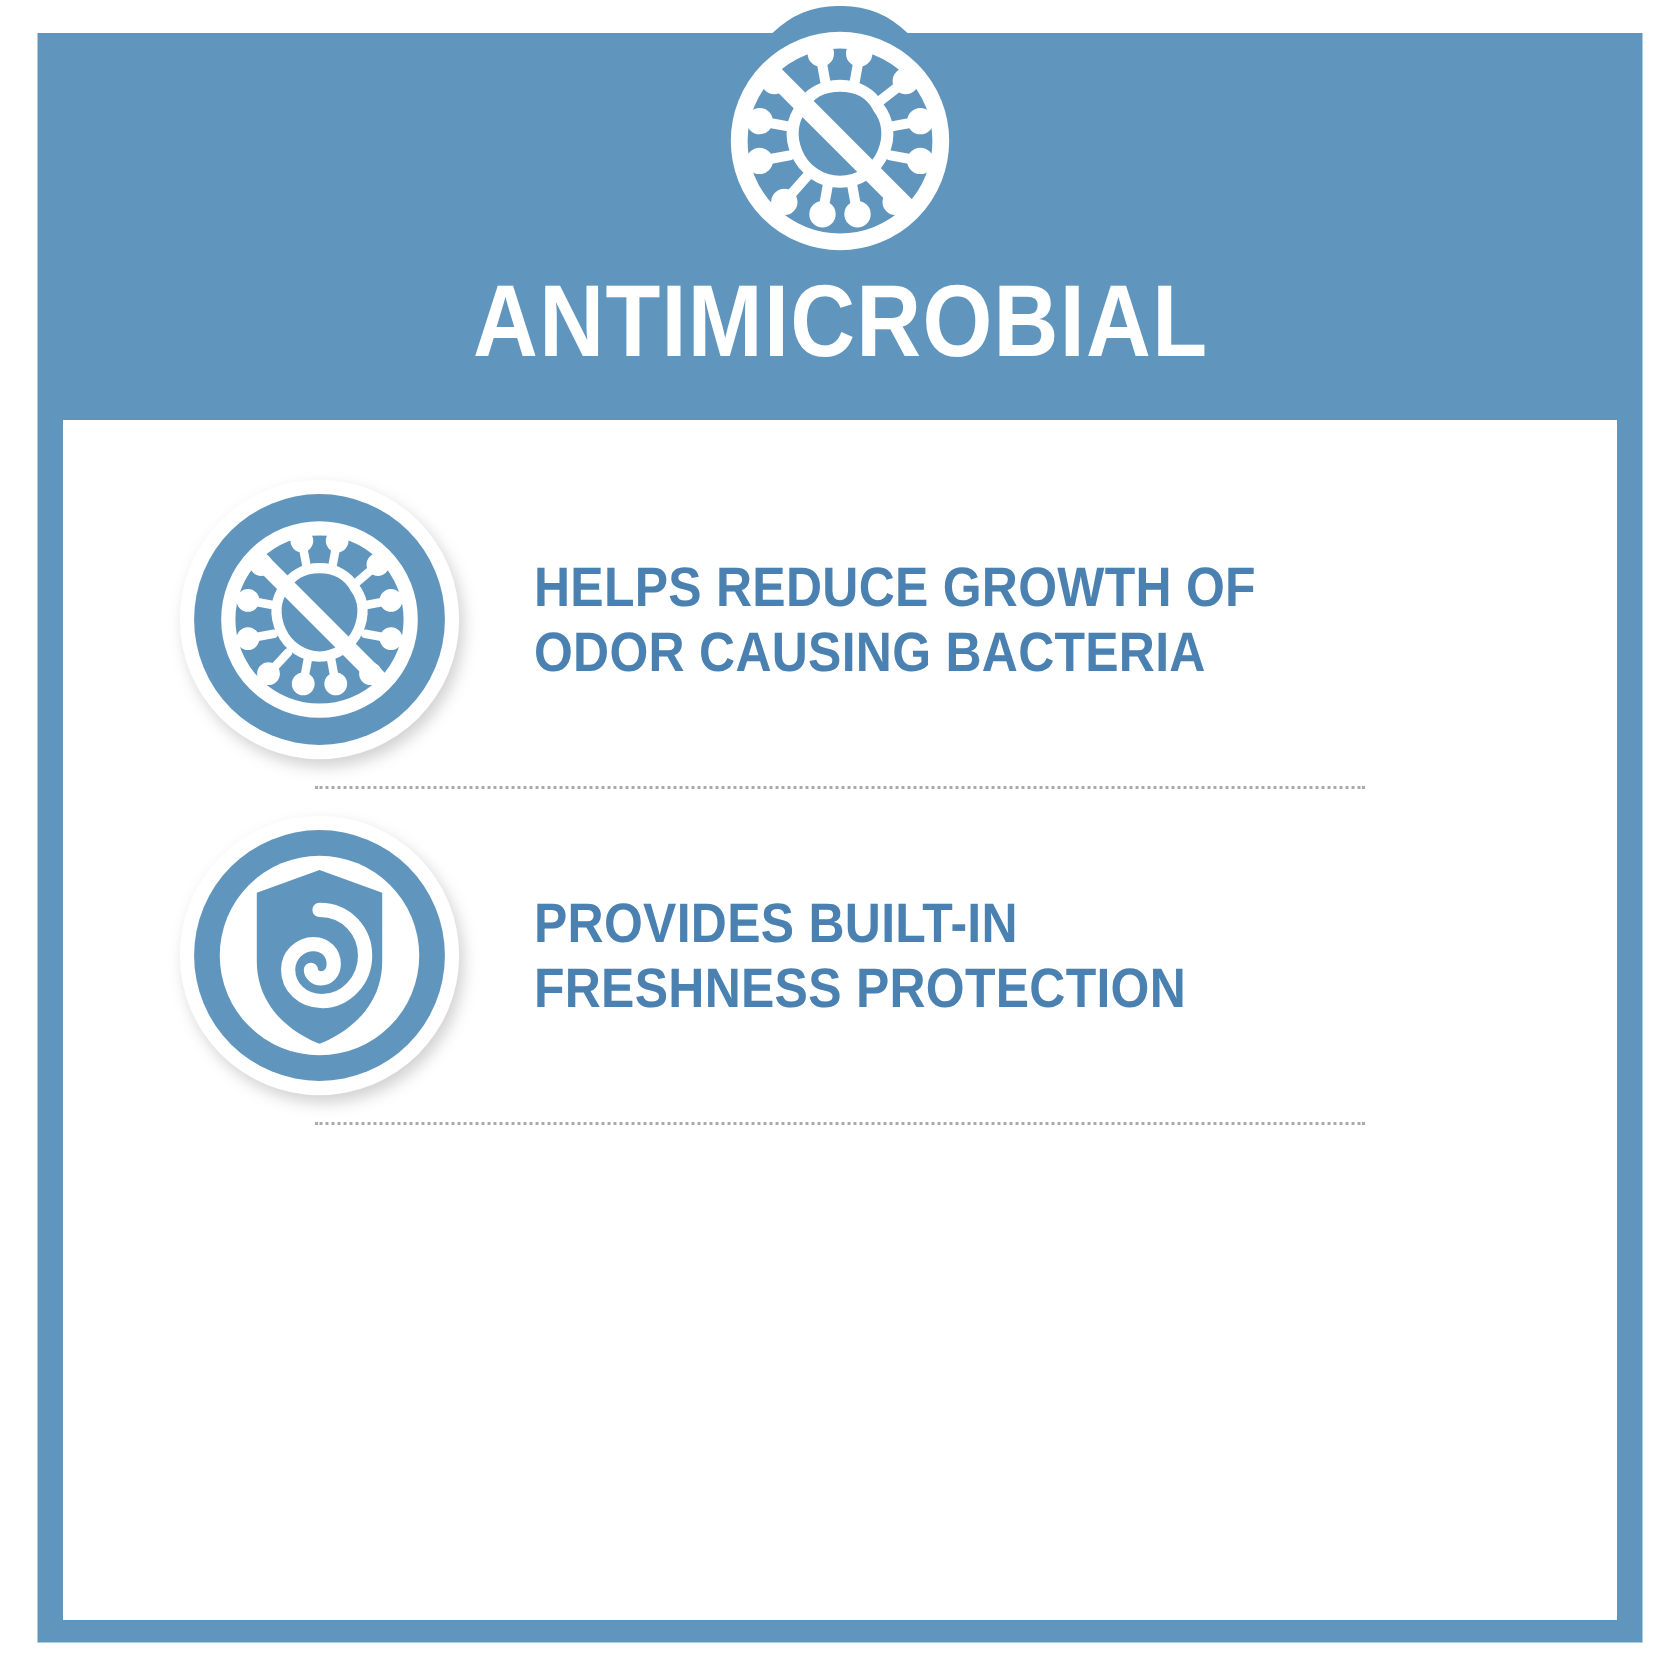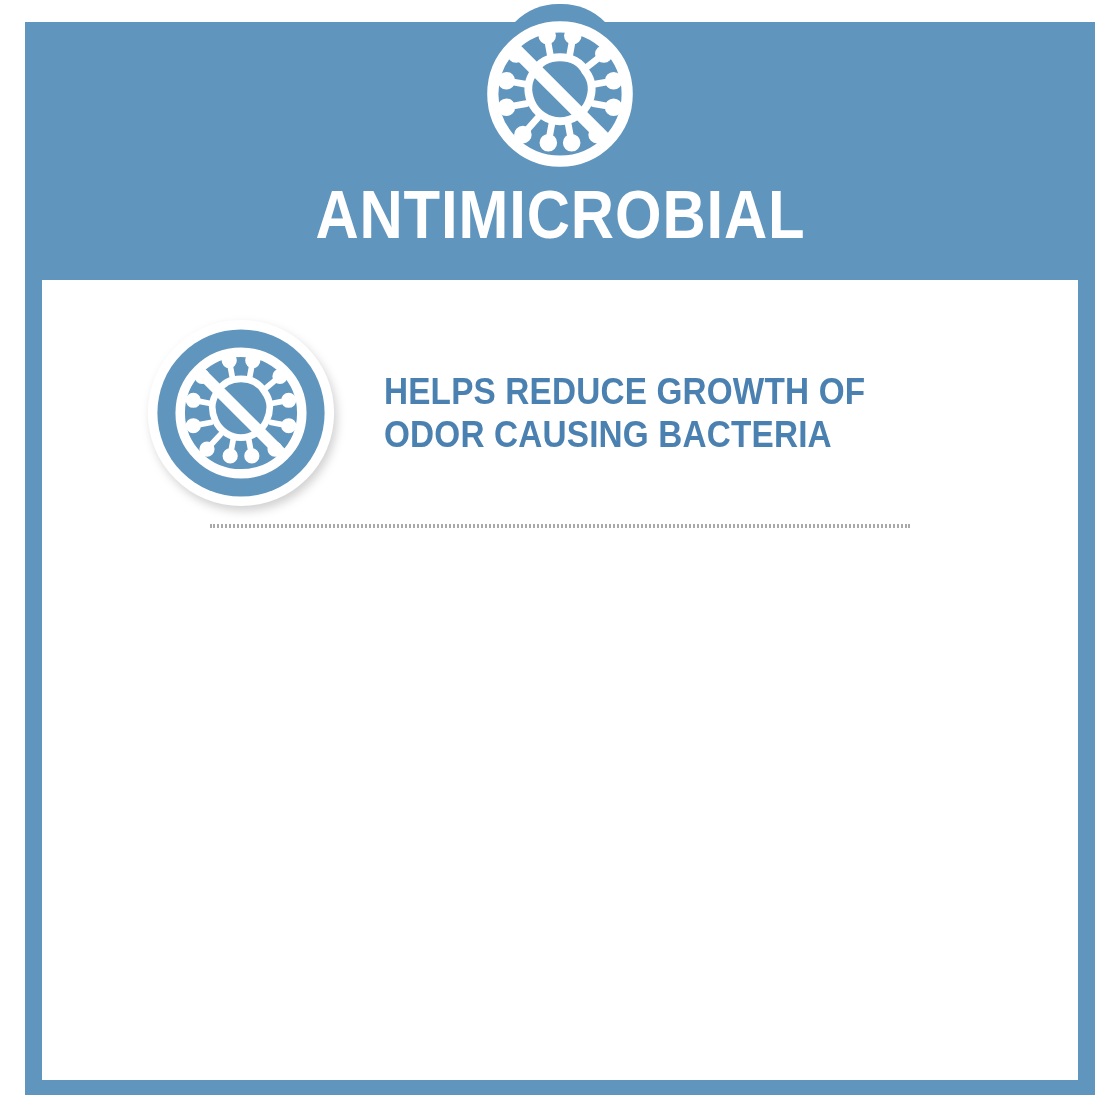--- a/index.html
+++ b/index.html
@@ -97,21 +97,21 @@
     width: 1036px;
     height: 800px;
     z-index: 4;
     padding: 22px 0 0 0;
   }
 
   .feature-row {
     display: flex;
     align-items: center;
     height: 222px;
-    padding-left: 104px;
+    padding-left: 76px;
   }
 
   .feature-icon-wrap {
     position: relative;
     width: 190px;
     height: 190px;
     flex: 0 0 190px;
     filter: drop-shadow(3px 5px 5px rgba(0,0,0,0.18));
   }
 
@@ -247,18 +247,47 @@
         </svg>
       </div>
       <div class="feature-text" style="color: rgb(75, 129, 177);">
         <span class="line">HELPS REDUCE GROWTH OF</span>
         <span class="line">ODOR CAUSING BACTERIA</span>
       </div>
     </div>
 
     <div class="divider" style="border-top-color: rgb(169, 169, 169);"></div>
 
+    <div class="feature-row">
+      <div class="feature-icon-wrap">
+        <svg class="feature-icon" viewBox="0 0 100 100" aria-hidden="true">
+          <circle cx="50" cy="50" r="49" fill="#ffffff"></circle>
+          <circle cx="50" cy="50" r="44" fill="#6095bd"></circle>
+          <circle cx="50" cy="50" r="35" fill="#ffffff"></circle>
+
+          <path d="M50 20
+                   L72 28
+                   L72 52
+                   C72 68 60 77 50 81
+                   C40 77 28 68 28 52
+                   L28 28 Z" fill="#6095bd"></path>
+
+          <path d="M50 34
+                   C60 34 66 42 66 50
+                   C66 59 59 66 51 66
+                   C44 66 39 61 39 55
+                   C39 50 43 46 48 46
+                   C52 46 55 49 55 53
+                   C55 56 53 58 50.5 58
+                   C48.5 58 47 56.5 47 55" fill="none" stroke="#ffffff" stroke-width="5" stroke-linecap="round"></path>
+        </svg>
+      </div>
+      <div class="feature-text" style="color: rgb(75, 129, 177);">
+        <span class="line">PROVIDES BUILT-IN</span>
+        <span class="line">FRESHNESS PROTECTION</span>
+      </div>
+    </div>
 
     <div class="divider" style="border-top-color: rgb(169, 169, 169);"></div>
 
 
   </div>
 </div>
 
 </body></html>

